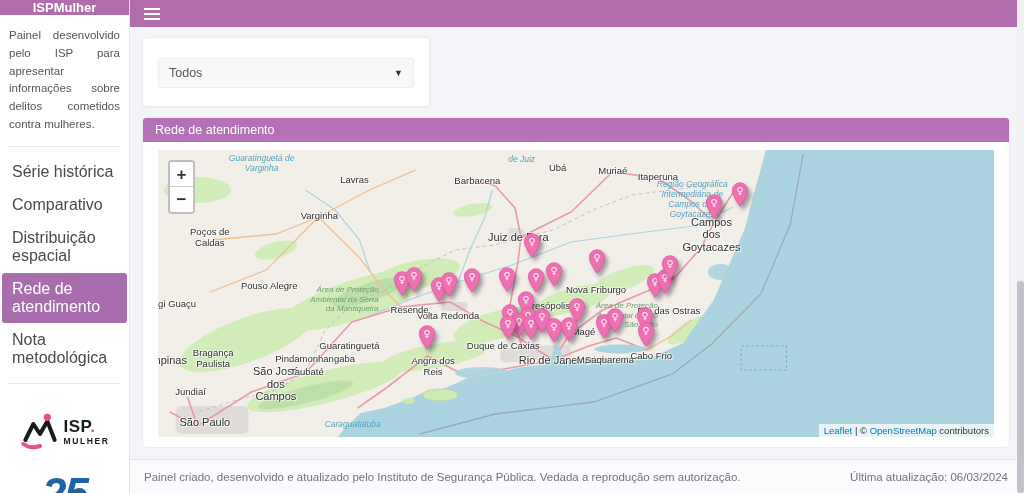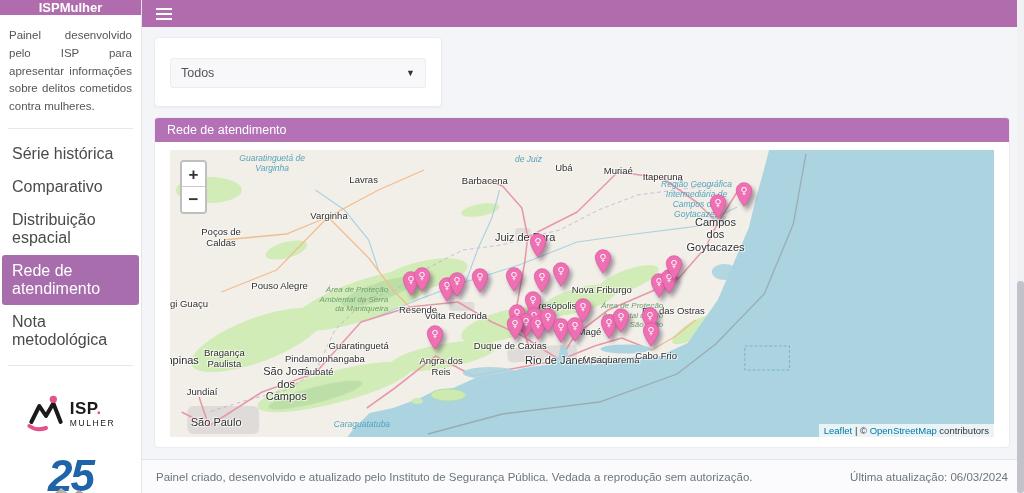--- a/index.html
+++ b/index.html
@@ -1,32 +1,32 @@
 <!DOCTYPE html>
 <html><head>
 <meta charset="utf-8">
 <style>
   * { margin:0; padding:0; box-sizing:border-box; }
   html,body { width:1024px; height:493px; font-family:"Liberation Sans", sans-serif; background:#f4f5f9; overflow:hidden; }
   .page { display:flex; width:1024px; height:493px; position:relative; }
 
   
-  .sidebar { width:142px; background:#ffffff; border-right:1px solid #e4e4ea; display:flex; flex-direction:column; flex-shrink:0; }
+  .sidebar { width:130px; background:#ffffff; border-right:1px solid #e4e4ea; display:flex; flex-direction:column; flex-shrink:0; }
   .sidebar-header { height:27px; background:#b06cac; color:#fff; font-weight:bold; font-size:13px; display:flex; align-items:center; justify-content:center; }
   .sidebar-intro { font-size:11.5px; color:#555; text-align:justify; padding:12px 9px 10px 9px; line-height:1.55; }
   .sidebar hr { border:none; border-top:1px solid #e8e8ec; margin:2px 8px; }
   .nav { padding:6px 0; }
   .nav-item { font-size:16px; color:#4a4a4a; padding:7px 10px; margin:1px 2px; border-radius:3px; cursor:pointer; }
   .nav-item.active { background:#a86dad; color:#ffffff; }
   .logo-block { display:flex; flex-direction:column; align-items:center; gap:22px; padding:26px 0 10px 0; }
   .logo-mulher { display:flex; align-items:center; gap:4px; }
   .logo-mulher .txt { line-height:1; }
   .logo-mulher .isp-line { font-size:17px; font-weight:bold; color:#1a1a1a; letter-spacing:.5px; }
   .logo-mulher .isp-line .dot { color:#e5518d; }
-  .logo-mulher .mulher-line { font-size:8.5px; font-weight:normal; color:#1a1a1a; letter-spacing:1.6px; margin-top:2px; }
+  .logo-mulher .mulher-line { font-size:8.5px; font-weight:bold; color:#1a1a1a; letter-spacing:1.6px; margin-top:2px; }
   .logo-25 { position:relative; width:96px; height:78px; text-align:center; }
   .logo-25 .n25 { font-size:44px; font-weight:bold; color:#1f63a8; line-height:.9; letter-spacing:-2px;font-style:italic; }
   .logo-25 .anos { position:absolute; left:16px; top:36px; font-size:7px; font-weight:bold; color:#e5007e; letter-spacing:1px; }
   .logo-25 svg.mountain { position:absolute; left:14px; top:26px; }
   .logo-25 .org { display:flex; align-items:center; justify-content:center; gap:4px; margin-top:2px; }
   .logo-25 .org .isp { font-size:16px; font-weight:bold; color:#1f63a8; border-top:2px solid #1f63a8; line-height:1.1; }
   .logo-25 .org .name { font-size:6.3px; color:#1f63a8; font-weight:bold; text-align:left; width:44px; line-height:1.25; }
 
   
   .main { flex:1; display:flex; flex-direction:column; min-width:0; }

